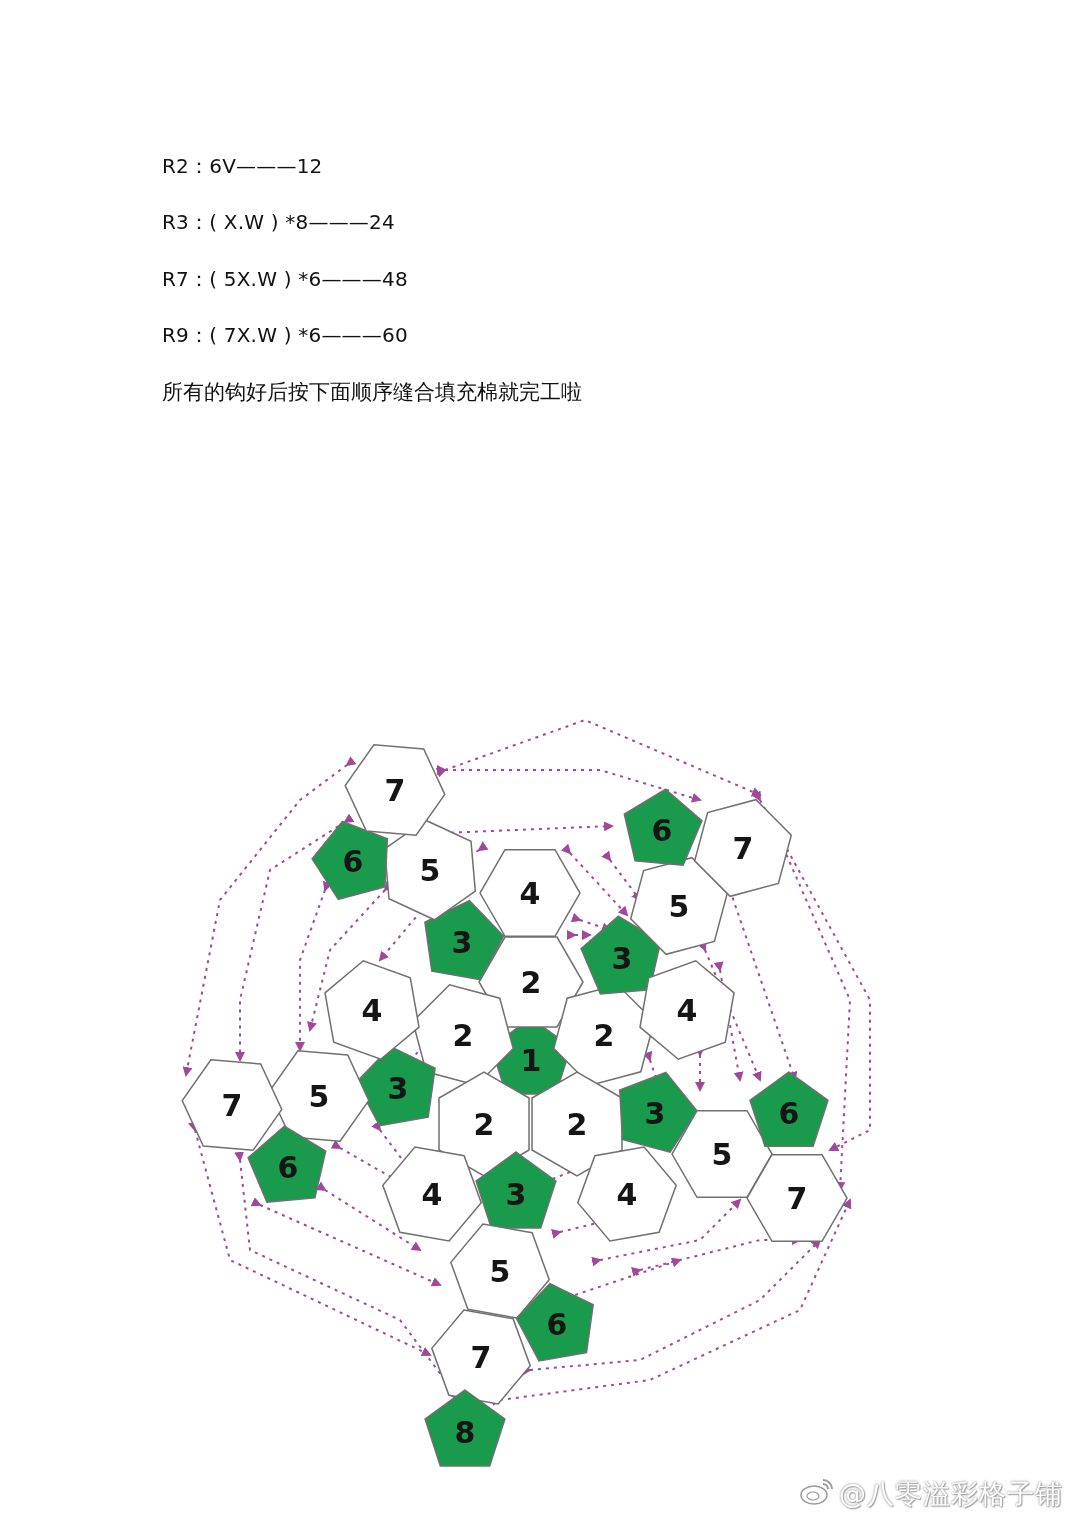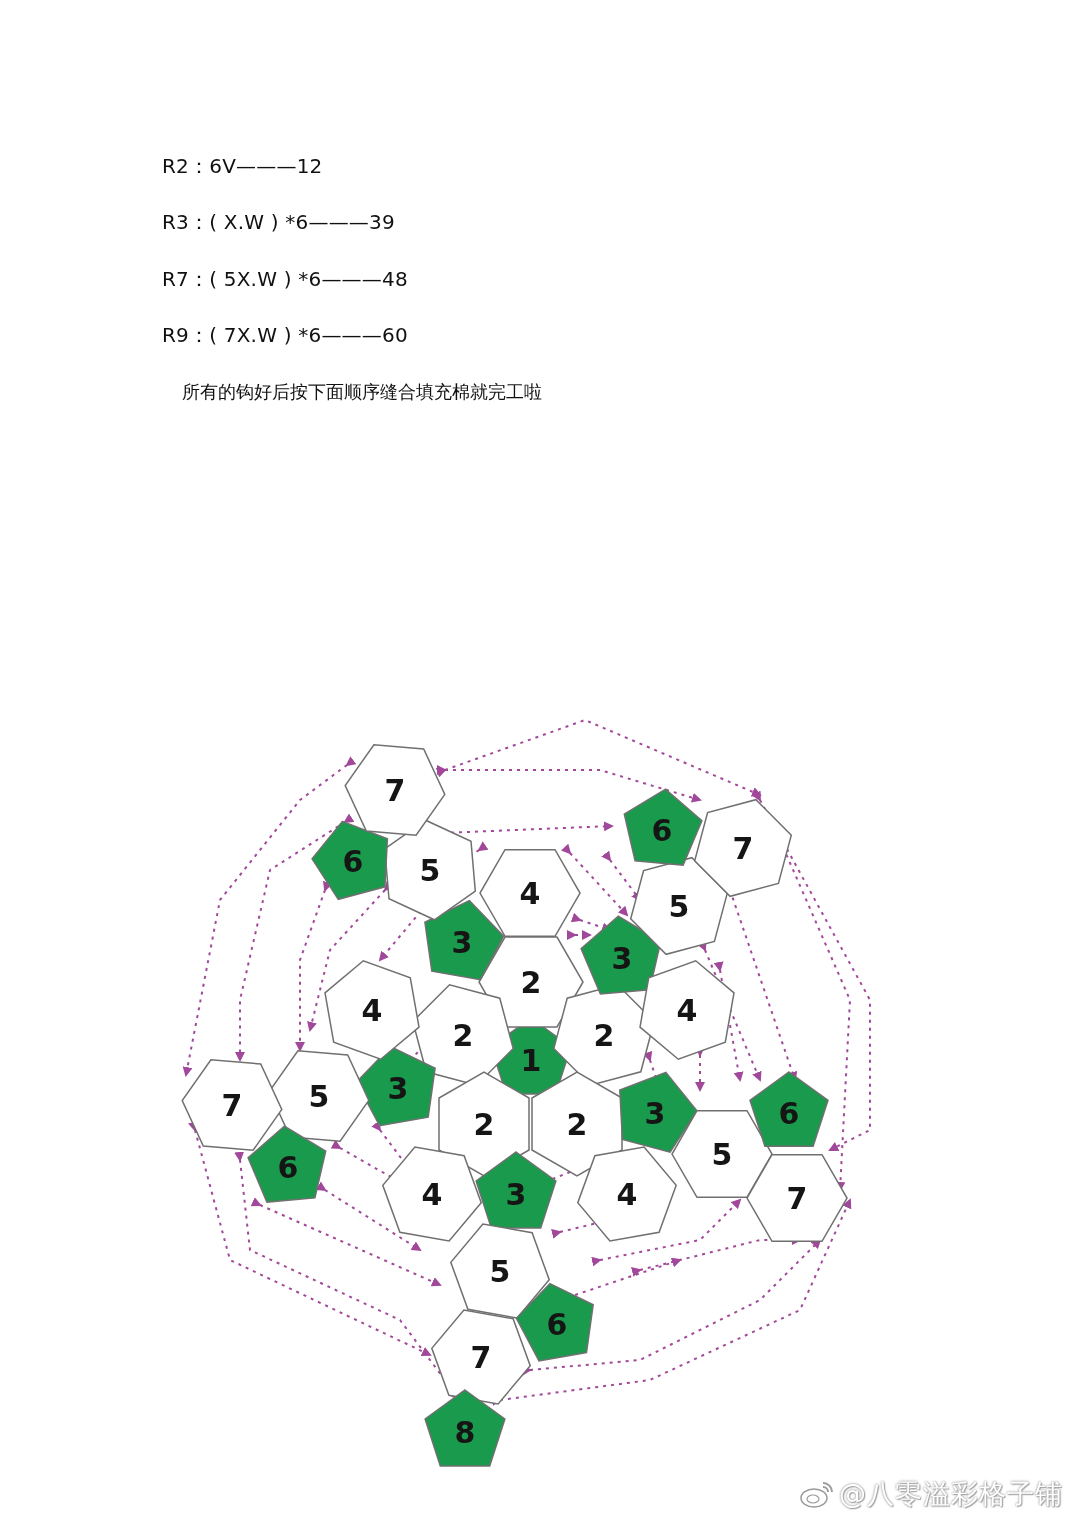--- a/index.html
+++ b/index.html
@@ -1,32 +1,32 @@
 <!DOCTYPE html>
 <html><head>
 <meta charset="utf-8">
 <style>
   html, body { margin: 0; padding: 0; background: #ffffff; }
   body { width: 1075px; height: 1520px; position: relative; overflow: hidden;
          font-family: "DejaVu Sans", sans-serif; color: #111; }
   .instructions { position: absolute; left: 162px; top: 138px; }
   .row-line { font-size: 20px; line-height: 56.4px; height: 56.4px; white-space: nowrap; letter-spacing: 0.2px; }
-  .closing { font-size: 18px; line-height: 56px; white-space: nowrap; margin-left: 20px; }
-  .watermark { position: absolute; right: 12px; bottom: 8px; display: flex; align-items: center;
+  .closing { font-size: 21px; line-height: 56px; white-space: nowrap; }
+  .watermark { position: absolute; right: 12px; bottom: 8px; display: flex; 
                font-size: 27px; color: #ffffff; letter-spacing: 1px;
                text-shadow: 0 0 2px #9a9a9a, 0 0 3px #bdbdbd, 1px 1px 1px #9a9a9a; }
   .weibo-icon { width: 36px; height: 30px; margin-right: 4px; }
   .piece-label { font-family: "DejaVu Sans", sans-serif; font-weight: bold; font-size: 30px; fill: #151515; }
 </style>
 </head>
 <body>
 
 <div class="instructions">
   <div class="row-line">R2：6V———12</div>
-  <div class="row-line">R3：( X.W ) *6———39</div>
+  <div class="row-line">R3：( X.W ) *8———24</div>
   <div class="row-line">R7：( 5X.W ) *6———48</div>
   <div class="row-line">R9：( 7X.W ) *6———60</div>
   <div class="closing">所有的钩好后按下面顺序缝合填充棉就完工啦</div>
 </div>
 
 <svg id="assembly-svg" width="1075" height="1520" viewBox="0 0 1075 1520" style="position:absolute;left:0;top:0;">
   <defs>
     <marker id="arrowhead" markerWidth="10" markerHeight="10" refX="8" refY="5" orient="auto" markerUnits="userSpaceOnUse">
       <path d="M0,0 L10,5 L0,10 z" fill="#a2489b"></path>
     </marker>

